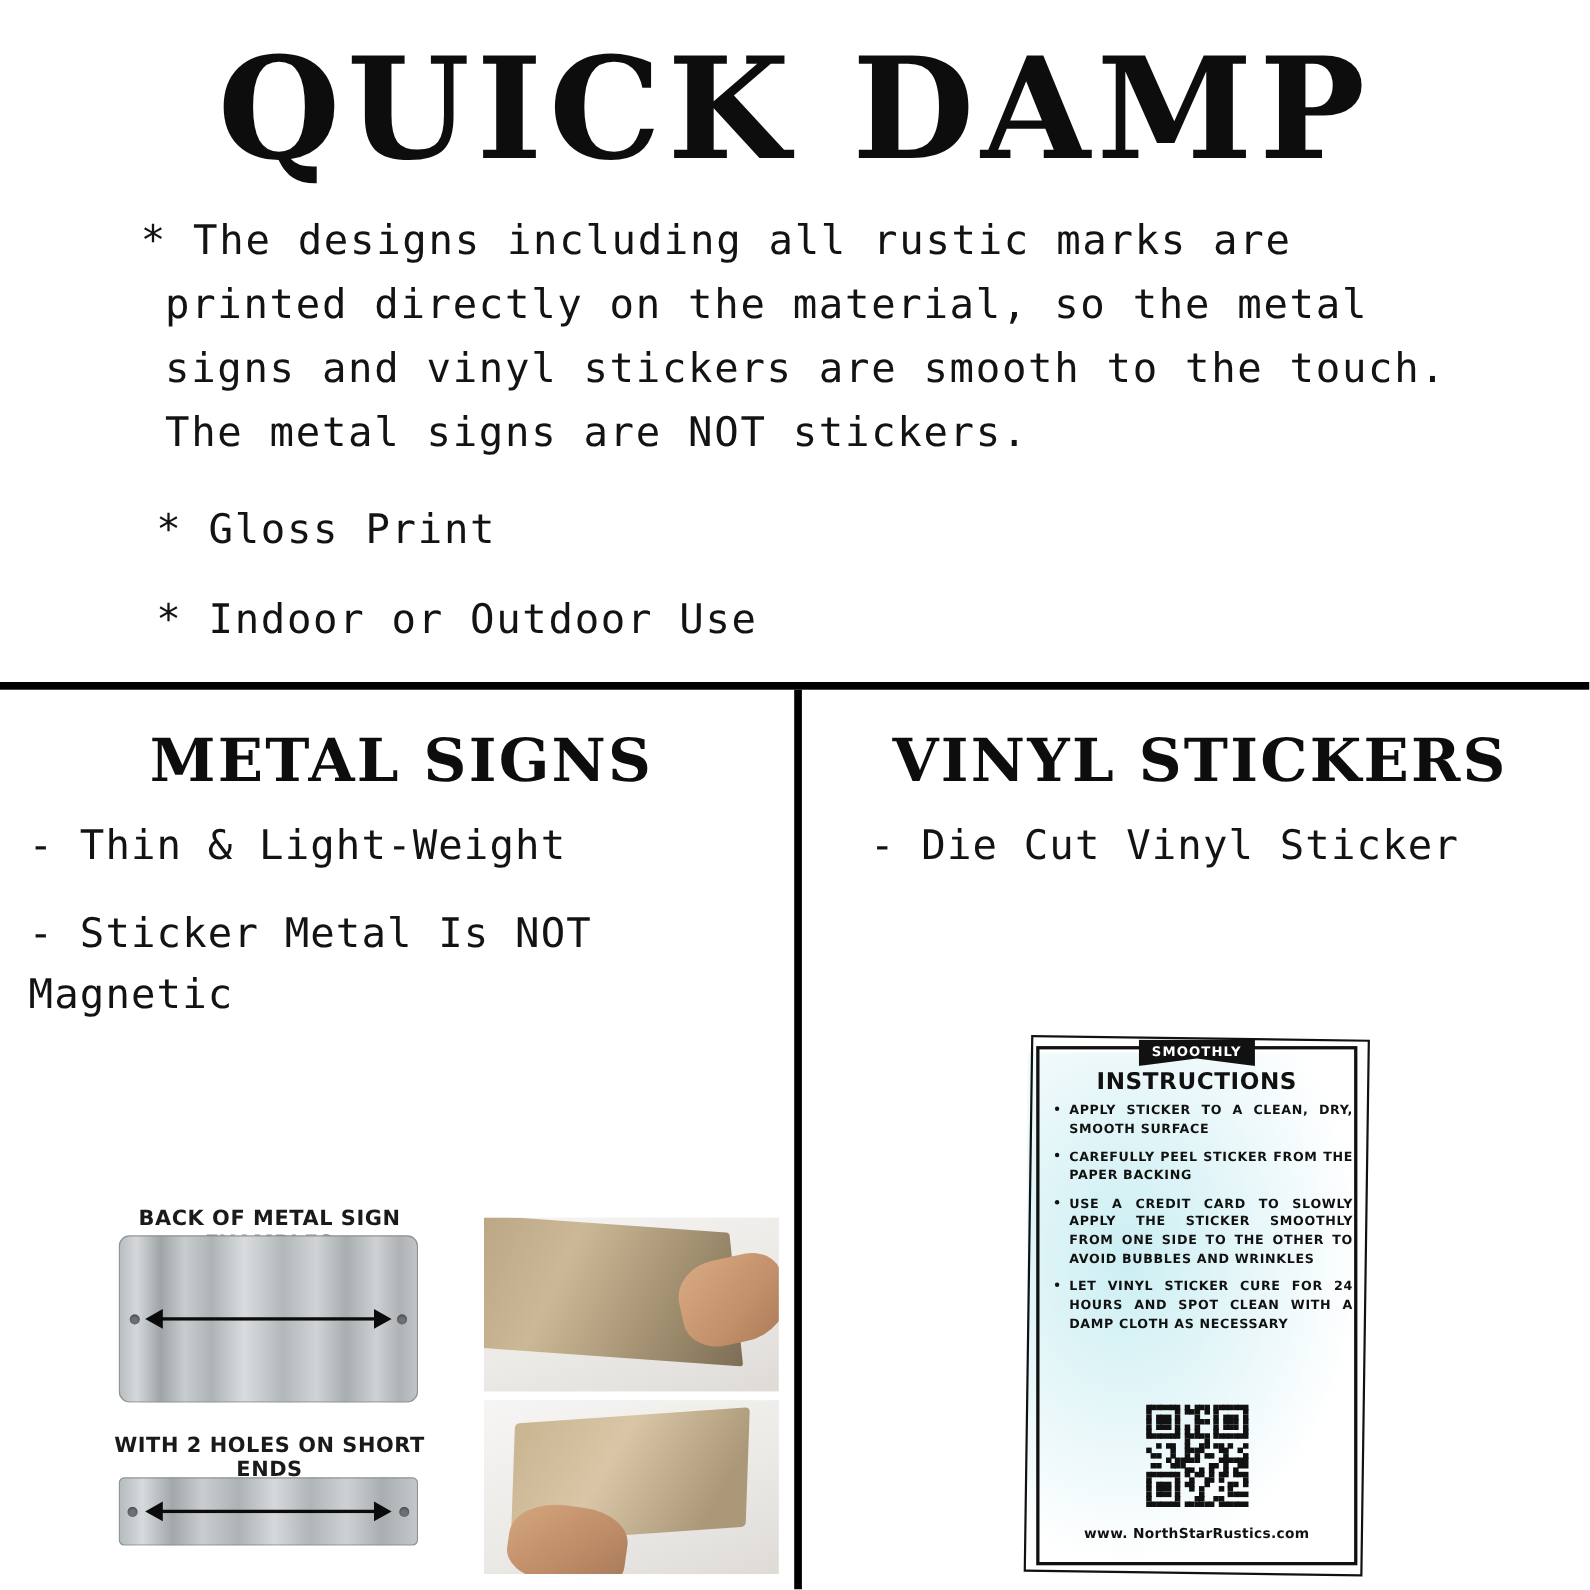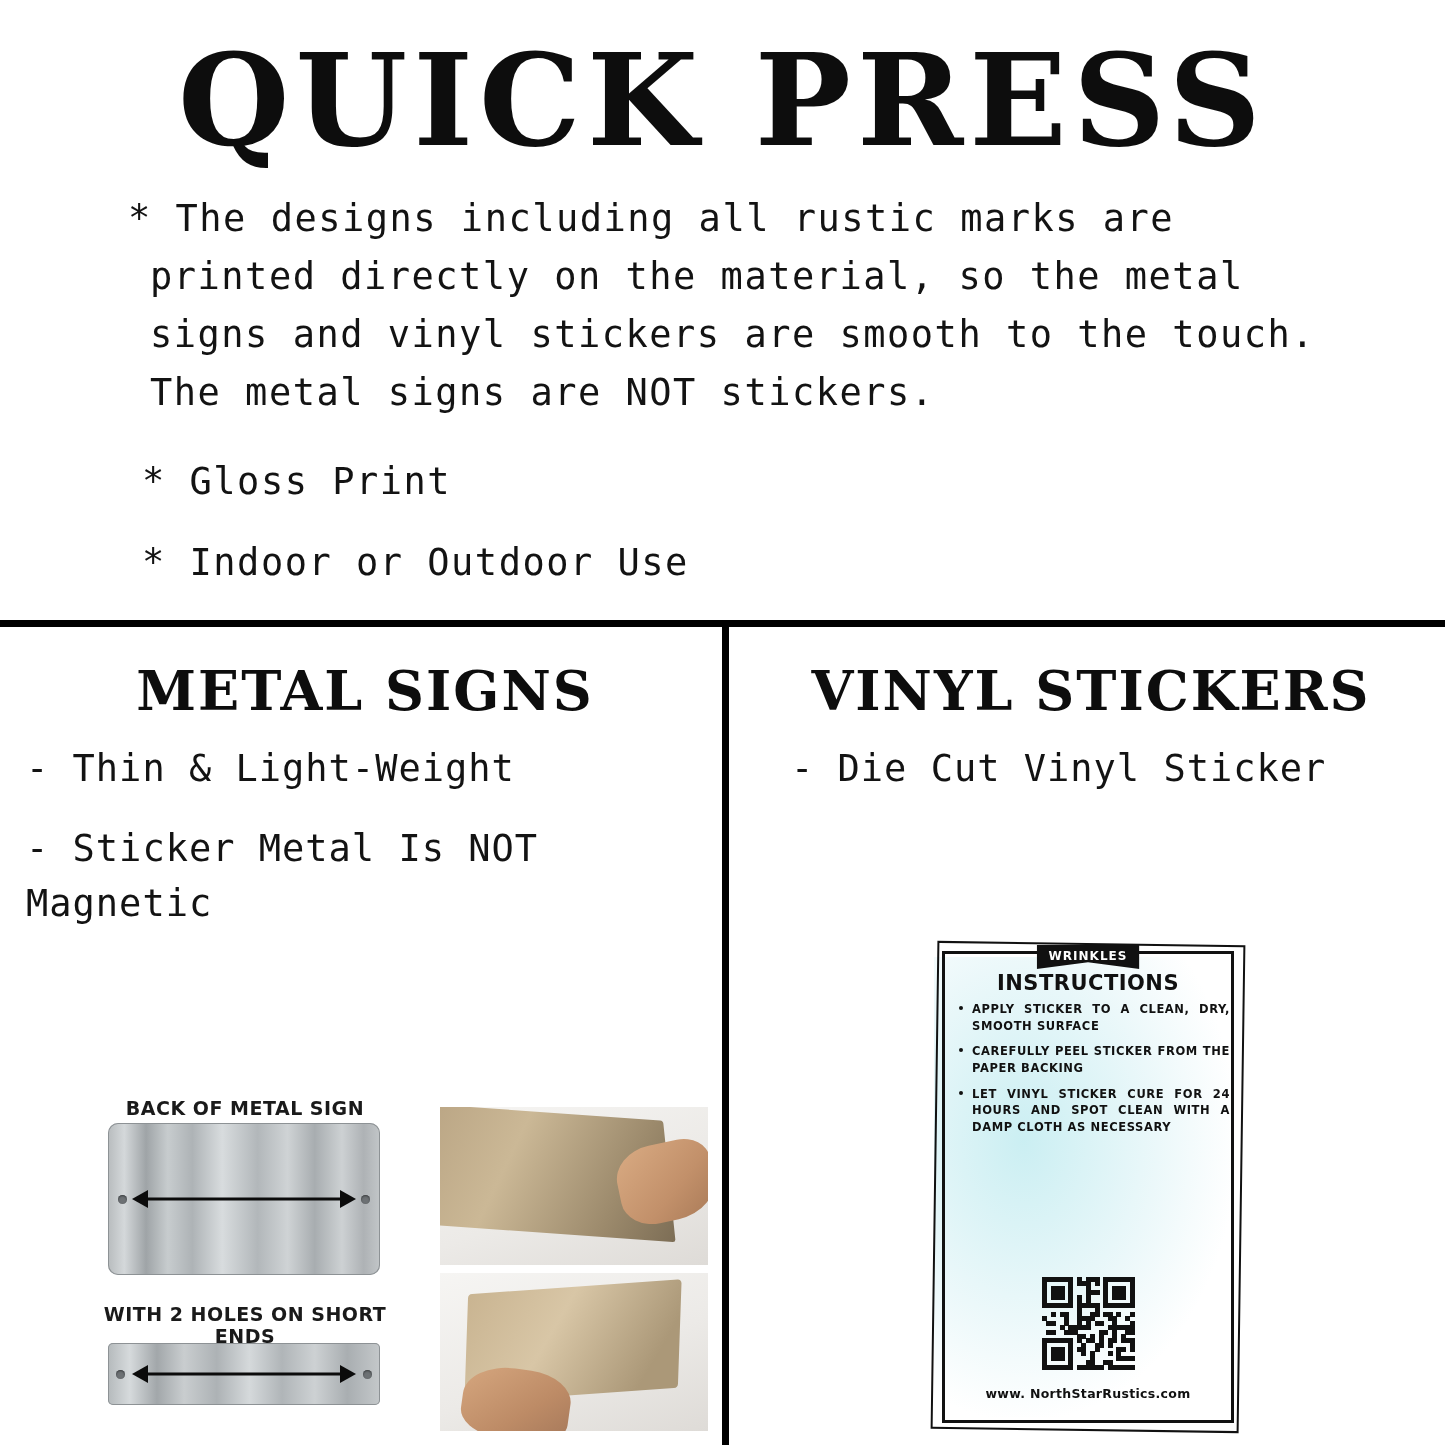--- a/index.html
+++ b/index.html
@@ -395,21 +395,21 @@
     letter-spacing: 0.3px;
     color: #111;
   }
 </style>
 </head>
 <body>
 
 <div class="page">
 
   <div class="top-section">
-    <h1 class="title">QUICK PRESS</h1>
+    <h1 class="title">QUICK DAMP</h1>
     <div class="top-body">
       <p class="para">* The designs including all rustic marks are printed directly on the material, so the metal signs and vinyl stickers are smooth to the touch. The metal signs are NOT stickers.</p>
       <p class="bullet-line">* Gloss Print</p>
       <p class="bullet-line">* Indoor or Outdoor Use</p>
     </div>
   </div>
 
   <div class="hrule"></div>
   <div class="vrule"></div>
 
@@ -459,25 +459,26 @@
 
   <div class="col col-right">
     <h2 class="col-title right">VINYL STICKERS</h2>
     <p class="col-item">- Die Cut Vinyl Sticker</p>
   </div>
 
   <div class="sticker-card">
     <div class="sticker-bg-blot"></div>
     <div class="sticker-frame-outer"></div>
     <div class="sticker-frame"></div>
-    <div class="sticker-tab">WRINKLES</div>
+    <div class="sticker-tab">SMOOTHLY</div>
     <div class="sticker-heading">INSTRUCTIONS</div>
     <ul class="sticker-list">
       <li>APPLY STICKER TO A CLEAN, DRY, SMOOTH SURFACE</li>
       <li>CAREFULLY PEEL STICKER FROM THE PAPER BACKING</li>
+      <li>USE A CREDIT CARD TO SLOWLY APPLY THE STICKER SMOOTHLY FROM ONE SIDE TO THE OTHER TO AVOID BUBBLES AND WRINKLES</li>
       <li>LET VINYL STICKER CURE FOR 24 HOURS AND SPOT CLEAN WITH A DAMP CLOTH AS NECESSARY</li>
     </ul>
     <div class="qr" id="qr">
         <div class="qr-cell" style="left: 35.0476px; top: 0px; width: 5px; height: 5px;"></div>
         <div class="qr-cell" style="left: 43.8095px; top: 0px; width: 5px; height: 5px;"></div>
         <div class="qr-cell" style="left: 48.1905px; top: 0px; width: 5px; height: 5px;"></div>
         <div class="qr-cell" style="left: 52.5714px; top: 0px; width: 5px; height: 5px;"></div>
         <div class="qr-cell" style="left: 35.0476px; top: 4.38095px; width: 5px; height: 5px;"></div>
         <div class="qr-cell" style="left: 39.4286px; top: 4.38095px; width: 5px; height: 5px;"></div>
         <div class="qr-cell" style="left: 43.8095px; top: 4.38095px; width: 5px; height: 5px;"></div>

